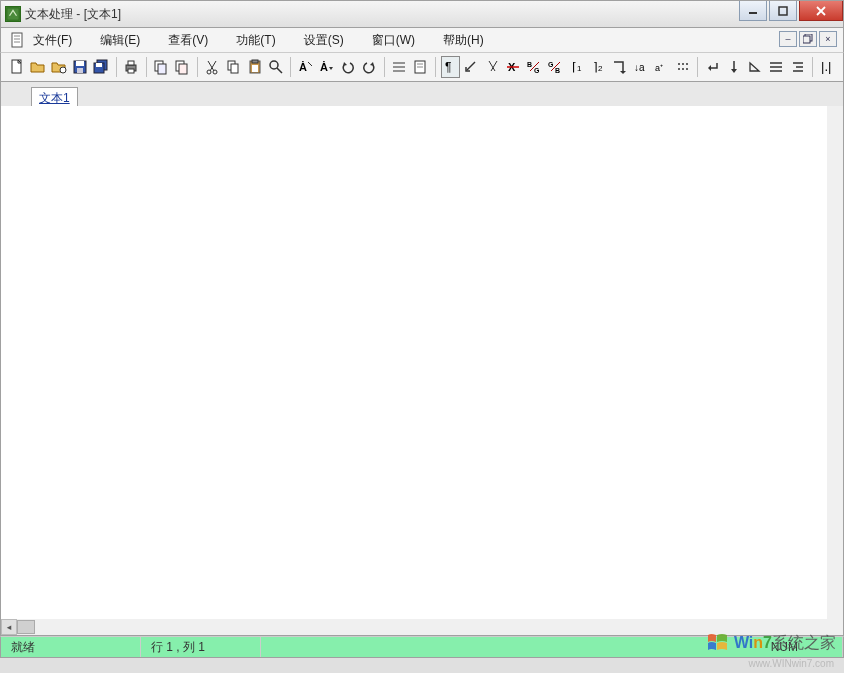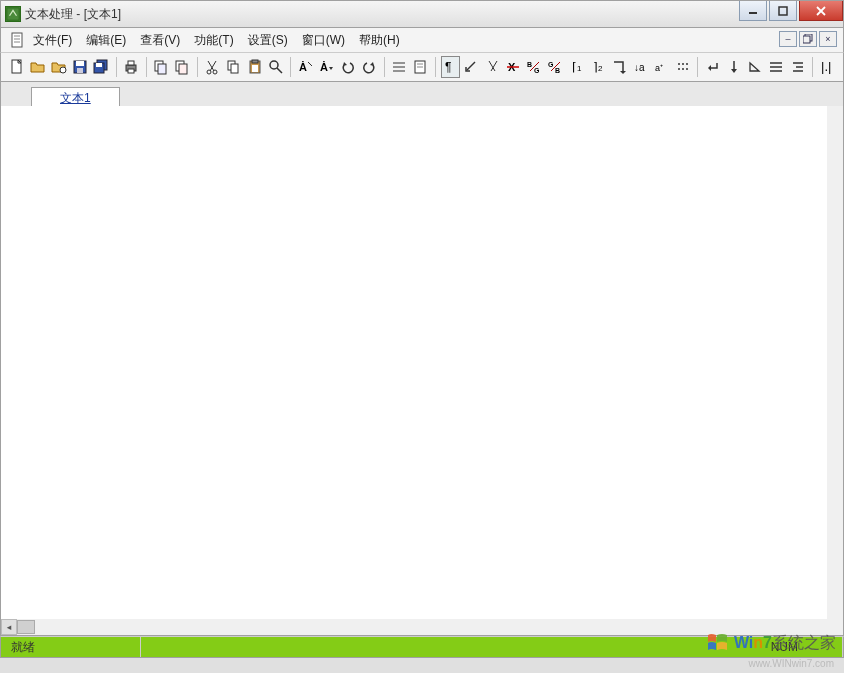--- a/index.html
+++ b/index.html
@@ -67,21 +67,21 @@
   display: flex;
   align-items: center;
   position: relative;
   padding-left: 8px;
 }
 .menu-icon {
   width: 18px; height: 18px;
   margin-right: 6px;
   display: inline-flex;
 }
-.menu-items { display: flex; gap: 14px; align-items: center; }
+.menu-items { display: flex; gap: 28px; align-items: center; }
 .menu-item { color: #222; cursor: pointer; }
 .mdi-controls {
   position: absolute;
   right: 6px; top: 3px;
   display: flex;
   gap: 2px;
 }
 .mdi-btn {
   width: 18px; height: 16px;
   background: #f0f0f0;
@@ -119,21 +119,21 @@
   height: 24px;
   background: #e8e8e8;
   border-left: 1px solid #a0a0a0;
   border-right: 1px solid #a0a0a0;
   display: flex;
   align-items: flex-end;
   padding-left: 30px;
 }
 .tab {
   height: 20px;
-  padding: 2px 28px;
+  padding: 2px 7px;
   background: #fff;
   border: 1px solid #a0a0a0;
   border-bottom: 1px solid #fff;
   color: #1a3a9a;
   cursor: pointer;
   position: relative;
   top: 1px;
   font-size: 12px;
   text-decoration: underline;
   margin-top: 45px;
@@ -178,21 +178,21 @@
   cursor: pointer;
 }
 .scroll-corner {
   position: absolute; right:0; bottom:0; width:16px; height:16px;
   background: #f0f0f0;
 }
 
 
 .status-bar {
   height: 22px;
-  background: #84cc16;
+  background: #86efac;
   border: 1px solid #a0a0a0;
   border-top: 1px solid #ccc;
   display: flex;
   align-items: center;
   font-size: 12px;
   color: #333;
   position: relative;
   text-align: right;
 }
 .status-cell {
@@ -540,20 +540,21 @@
   <div class="vscroll"></div>
   <div class="hscroll">
     <div class="scroll-arrow">◂</div>
     <div class="scroll-thumb"></div>
   </div>
   <div class="scroll-corner"></div>
 </div>
 
 <div class="status-bar">
   <div class="status-cell w1">就绪</div>
+  <div class="status-cell w4">行 1 , 列 1</div>
   <div class="status-cell w5">NUM</div>
 </div>
 
 <div class="watermark">
   <span class="flag">
     <svg viewBox="0 0 24 24">
       <path d="M2 4 Q5 2 10 4 L10 11 Q5 9 2 11 Z" fill="#e86030"></path>
       <path d="M11 4 Q16 2 21 4 L21 11 Q16 9 11 11 Z" fill="#6ab030"></path>
       <path d="M2 12 Q5 10 10 12 L10 19 Q5 17 2 19 Z" fill="#3070d0"></path>
       <path d="M11 12 Q16 10 21 12 L21 19 Q16 17 11 19 Z" fill="#f0b030"></path>

